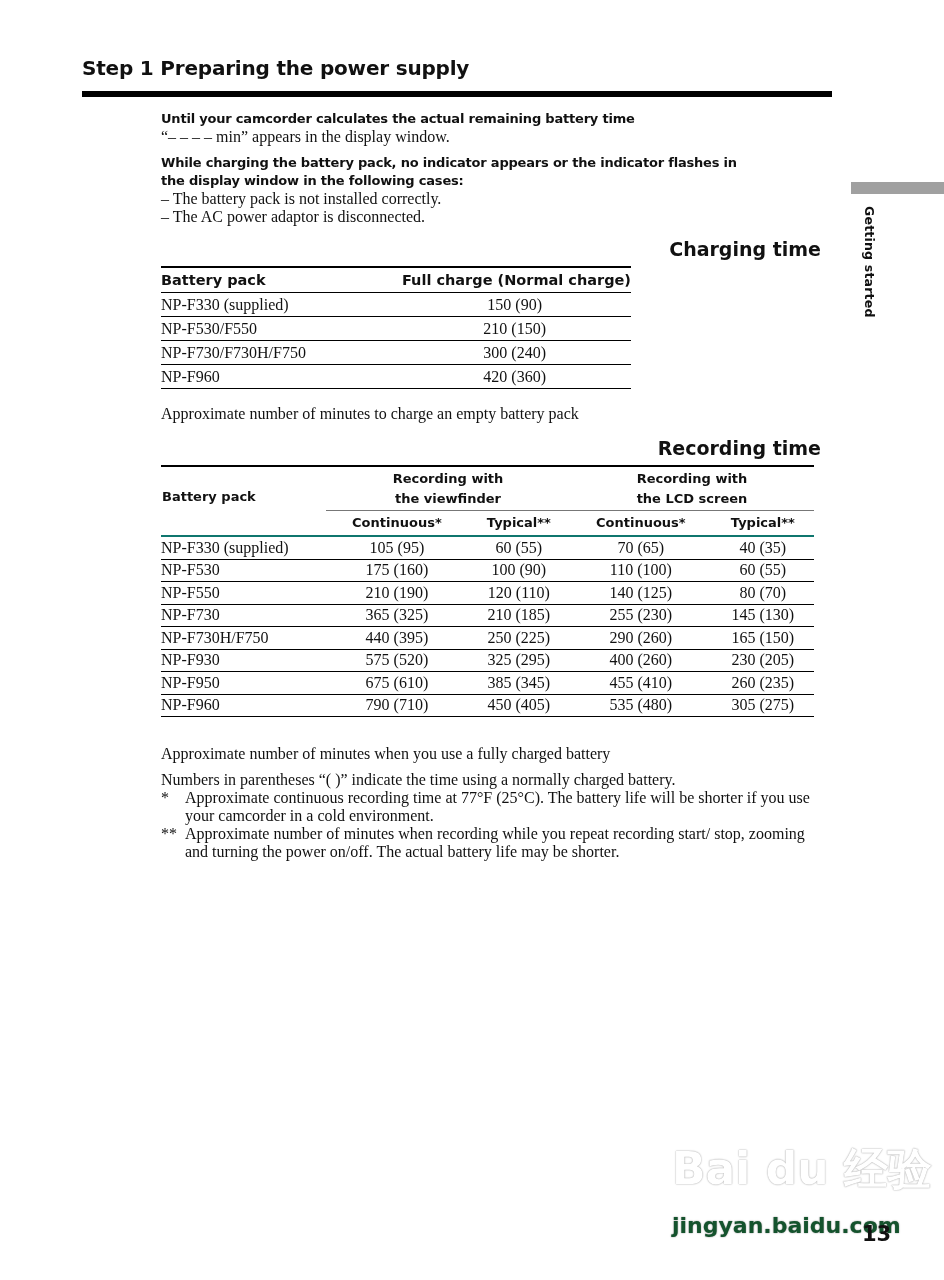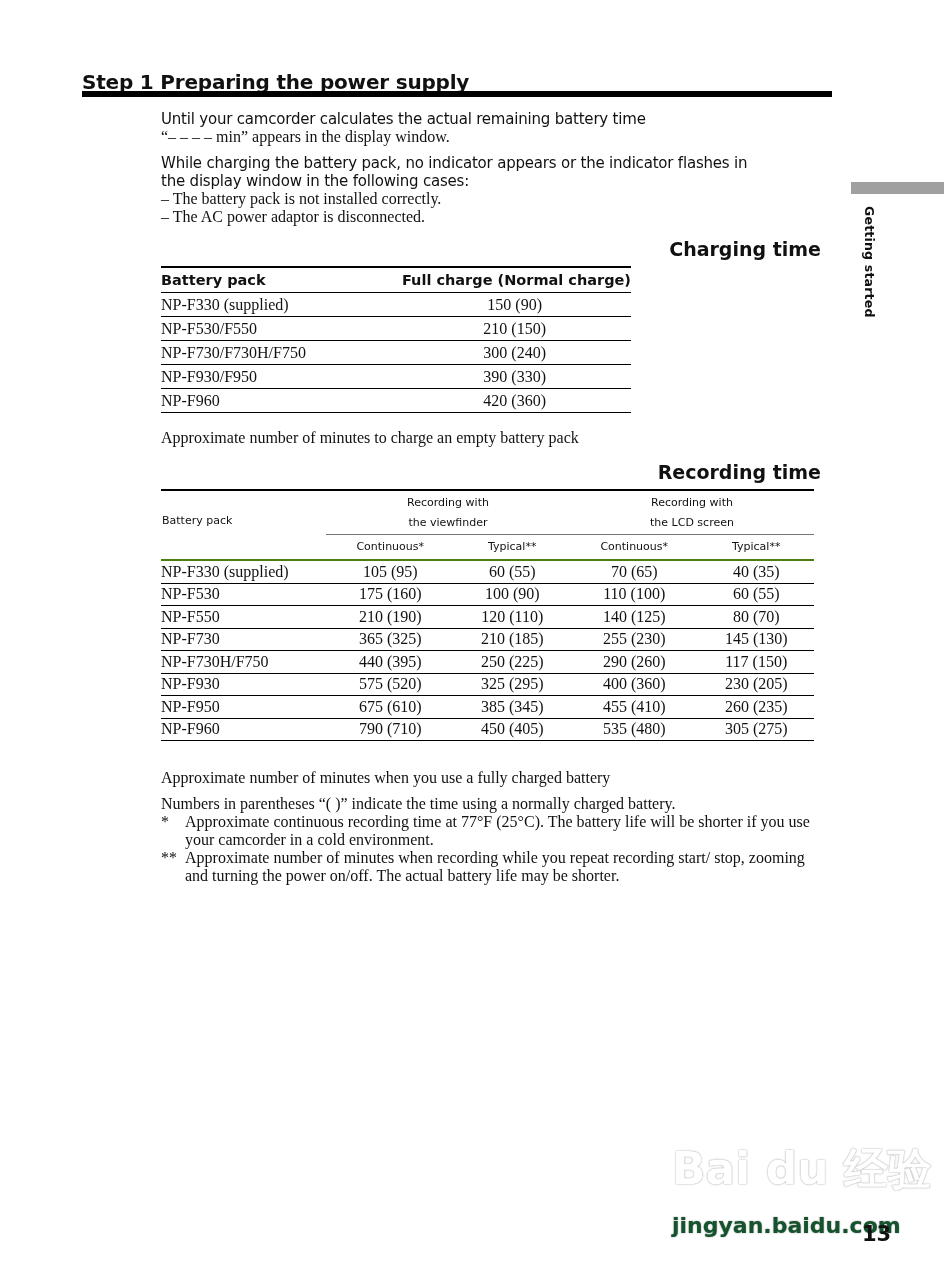--- a/index.html
+++ b/index.html
@@ -1,46 +1,46 @@
 <!DOCTYPE html>
 <html><head>
 <meta charset="utf-8">
 <style>
   html, body { margin: 0; padding: 0; background: #ffffff; }
   body { width: 944px; height: 1280px; position: relative; overflow: hidden; color: #111; }
   .sans { font-family: "DejaVu Sans", "Liberation Sans", sans-serif; }
   .serif { font-family: "Liberation Serif", "DejaVu Serif", serif; }
 
-  .page-title { position: absolute; left: 82px; top: 70px; font-size: 20px; font-weight: bold; letter-spacing: -0.2px; text-align: center; }
+  .page-title { position: absolute; left: 82px; top: 56px; font-size: 20px; font-weight: bold; letter-spacing: -0.2px; text-align: center; }
   .title-rule { position: absolute; left: 82px; top: 91px; width: 750px; height: 6px; background: #000; }
 
   .side-tab { position: absolute; left: 851px; top: 182px; width: 93px; height: 12px; background: #a0a0a0; }
   .side-label { position: absolute; left: 862px; top: 206px; font-size: 12.5px; font-weight: bold; writing-mode: vertical-rl; letter-spacing: 0.2px; }
 
   .content { position: absolute; left: 161px; top: 110px; width: 660px; }
-  .bold-h { font-size: 15px; font-weight: normal; line-height: 18px; letter-spacing: -0.2px; }
+  .bold-h { font-size: 13px; font-weight: bold; line-height: 18px; letter-spacing: -0.2px; }
   .body-t { font-size: 16px; line-height: 18px; }
   .para { margin-bottom: 8px; }
 
   .sec-h { font-size: 19px; font-weight: bold; margin-top: 12px; margin-bottom: 6px; text-align: right; }
 
   table { border-collapse: collapse; }
   .ct { width: 470px; }
   .ct th { font-size: 14.5px; font-weight: bold; text-align: left; padding: 2px 0 2px 0; height: 20px; border-top: 2px solid #000; border-bottom: 1px solid #000; }
   .ct td { font-size: 16px; padding: 1px 0; height: 21px; border-bottom: 1px solid #000; }
   .ct td.v { text-align: center; padding-left: 60px; }
   .ct th.vh { text-align: right; padding-left: 10px; }
   .note { font-size: 16px; margin-top: 16px; }
 
   .rt { width: 653px; }
-  .rt th { font-size: 11px; font-weight: normal; line-height: 20px; }
+  .rt th { font-size: 13px; font-weight: bold; line-height: 20px; }
   .rt thead tr.r1 th { border-top: 2px solid #000; padding-top: 2px; }
   .rt thead tr.r1 th.grp { text-align: center; border-bottom: 1px solid #777; }
   .rt thead tr.r1 th.bp { text-align: left; vertical-align: bottom; padding-bottom: 4px; }
-  .rt thead tr.r2 th { border-bottom: 2px solid #4d7c0f; height: 22px; }
+  .rt thead tr.r2 th { border-bottom: 2px solid #0f766e; height: 22px; }
   .rt td { font-size: 16px; height: 21.5px; padding: 0; border-bottom: 1px solid #000; text-align: center; }
   .rt td.name { text-align: left; width: 165px; }
   .rt tbody tr:last-child td { border-bottom: 1.5px solid #000; }
 
   .footnotes { margin-top: 28px; }
   .fn { display: flex; font-size: 16px; line-height: 18px; }
   .fn .mark { width: 24px; flex: none; }
 
   .watermark { position: absolute; left: 672px; top: 1140px; color: #fff; font-size: 44px; font-weight: bold; text-shadow: 0 0 2px #bbb, 0 0 1px #999; }
   .watermark2 { position: absolute; left: 672px; top: 1213px; color: #14532d; font-size: 22px; font-weight: bold; text-shadow: 0 0 2px #bbb, 0 0 1px #999; }
@@ -80,24 +80,20 @@
           <td class="serif">NP-F330 (supplied)</td>
           <td class="serif v">150 (90)</td>
         </tr>
       <tr>
           <td class="serif">NP-F530/F550</td>
           <td class="serif v">210 (150)</td>
         </tr>
       <tr>
           <td class="serif">NP-F730/F730H/F750</td>
           <td class="serif v">300 (240)</td>
-        </tr>
-      <tr>
-          <td class="serif">NP-F930/F950</td>
-          <td class="serif v">390 (330)</td>
         </tr>
       <tr>
           <td class="serif">NP-F960</td>
           <td class="serif v">420 (360)</td>
         </tr>
     </tbody>
   </table>
   <div class="note serif">Approximate number of minutes to charge an empty battery pack</div>
 
   <div class="sec-h sans" style="margin-top:14px;">Recording time</div>
@@ -149,27 +145,27 @@
           <td class="serif">365 (325)</td>
           <td class="serif">210 (185)</td>
           <td class="serif">255 (230)</td>
           <td class="serif">145 (130)</td>
         </tr>
       <tr>
           <td class="serif name">NP-F730H/F750</td>
           <td class="serif">440 (395)</td>
           <td class="serif">250 (225)</td>
           <td class="serif">290 (260)</td>
-          <td class="serif">117 (150)</td>
+          <td class="serif">165 (150)</td>
         </tr>
       <tr>
           <td class="serif name">NP-F930</td>
           <td class="serif">575 (520)</td>
           <td class="serif">325 (295)</td>
-          <td class="serif">400 (360)</td>
+          <td class="serif">400 (260)</td>
           <td class="serif">230 (205)</td>
         </tr>
       <tr>
           <td class="serif name">NP-F950</td>
           <td class="serif">675 (610)</td>
           <td class="serif">385 (345)</td>
           <td class="serif">455 (410)</td>
           <td class="serif">260 (235)</td>
         </tr>
       <tr>

